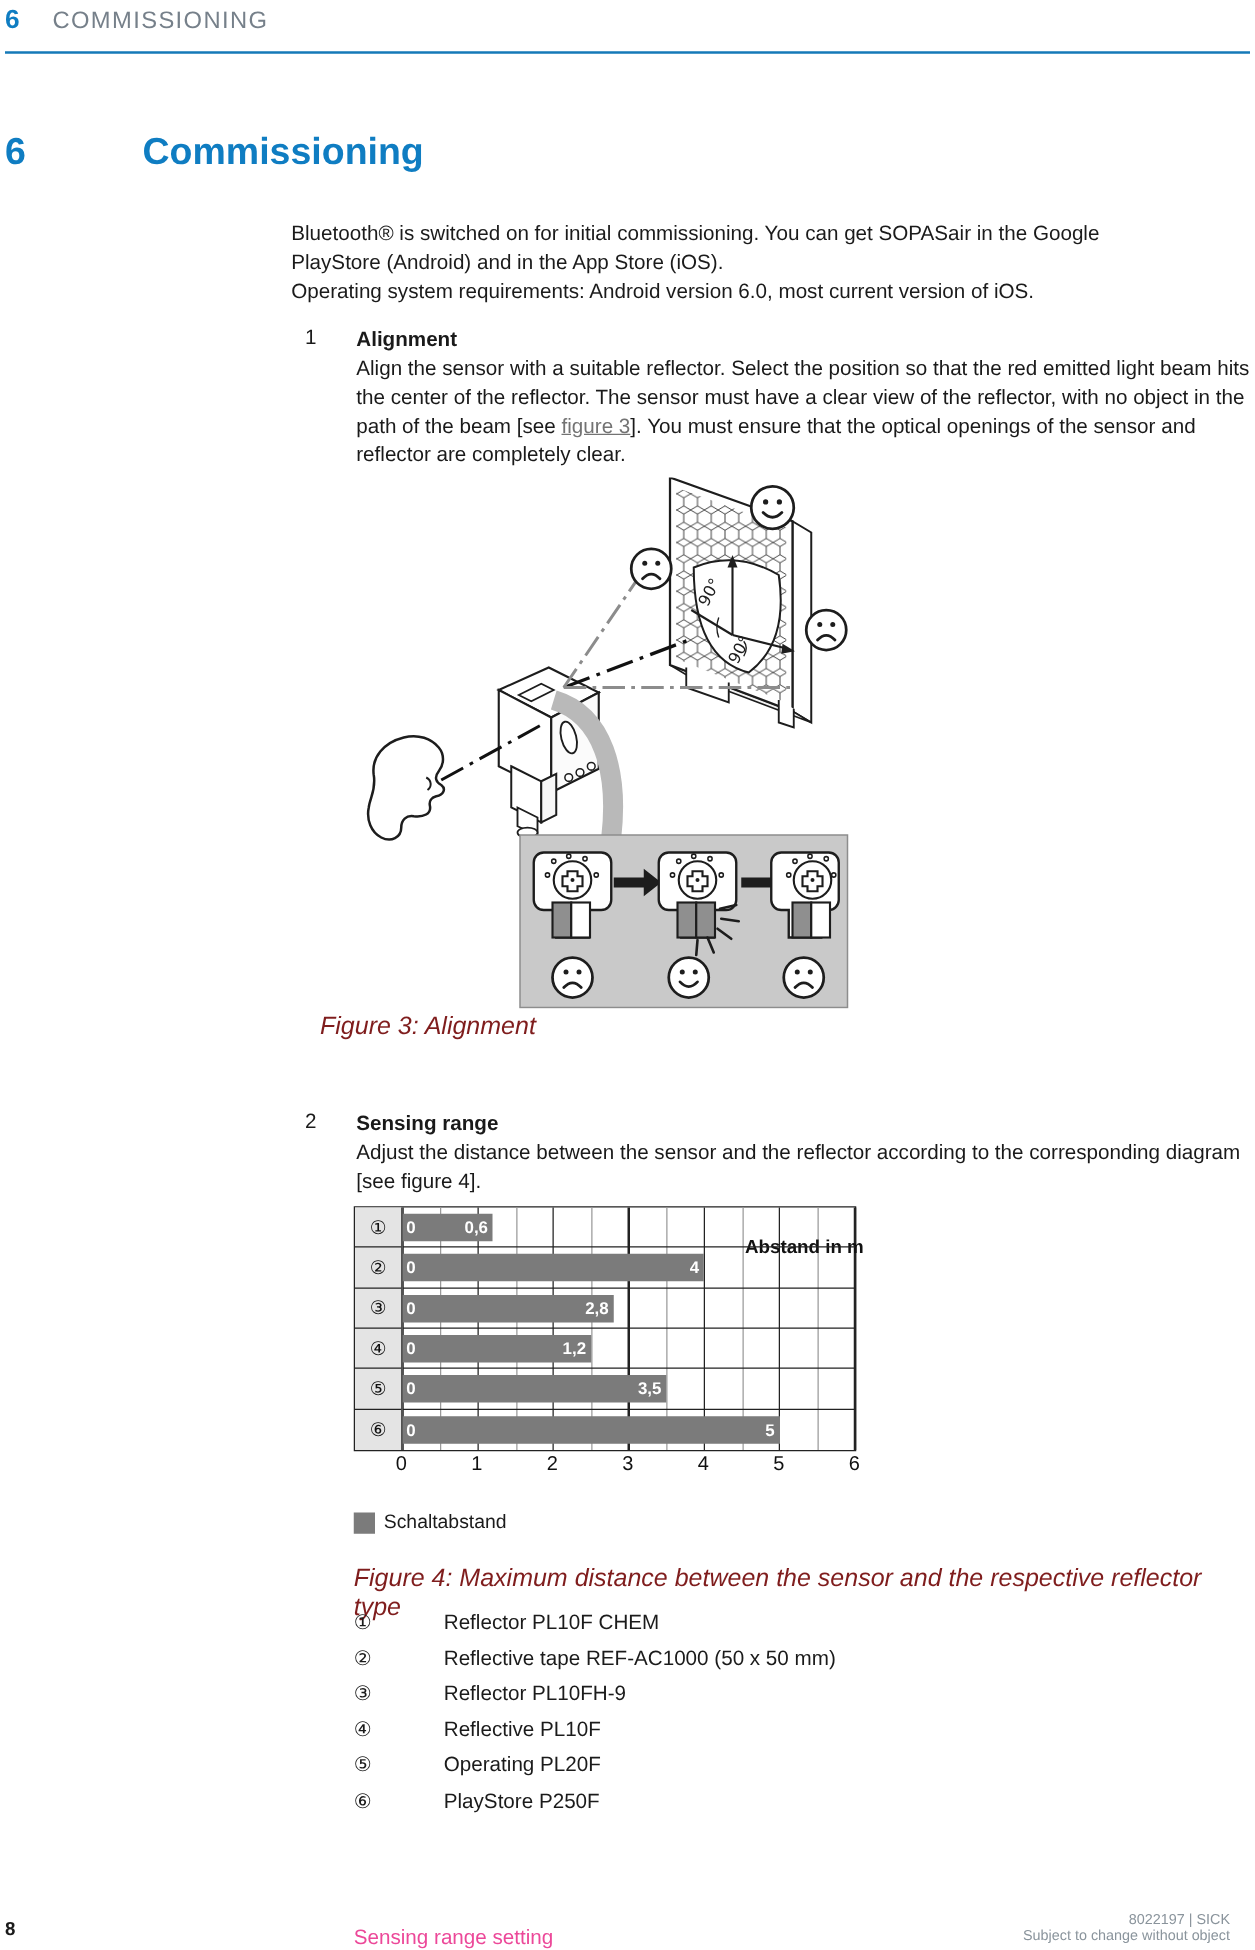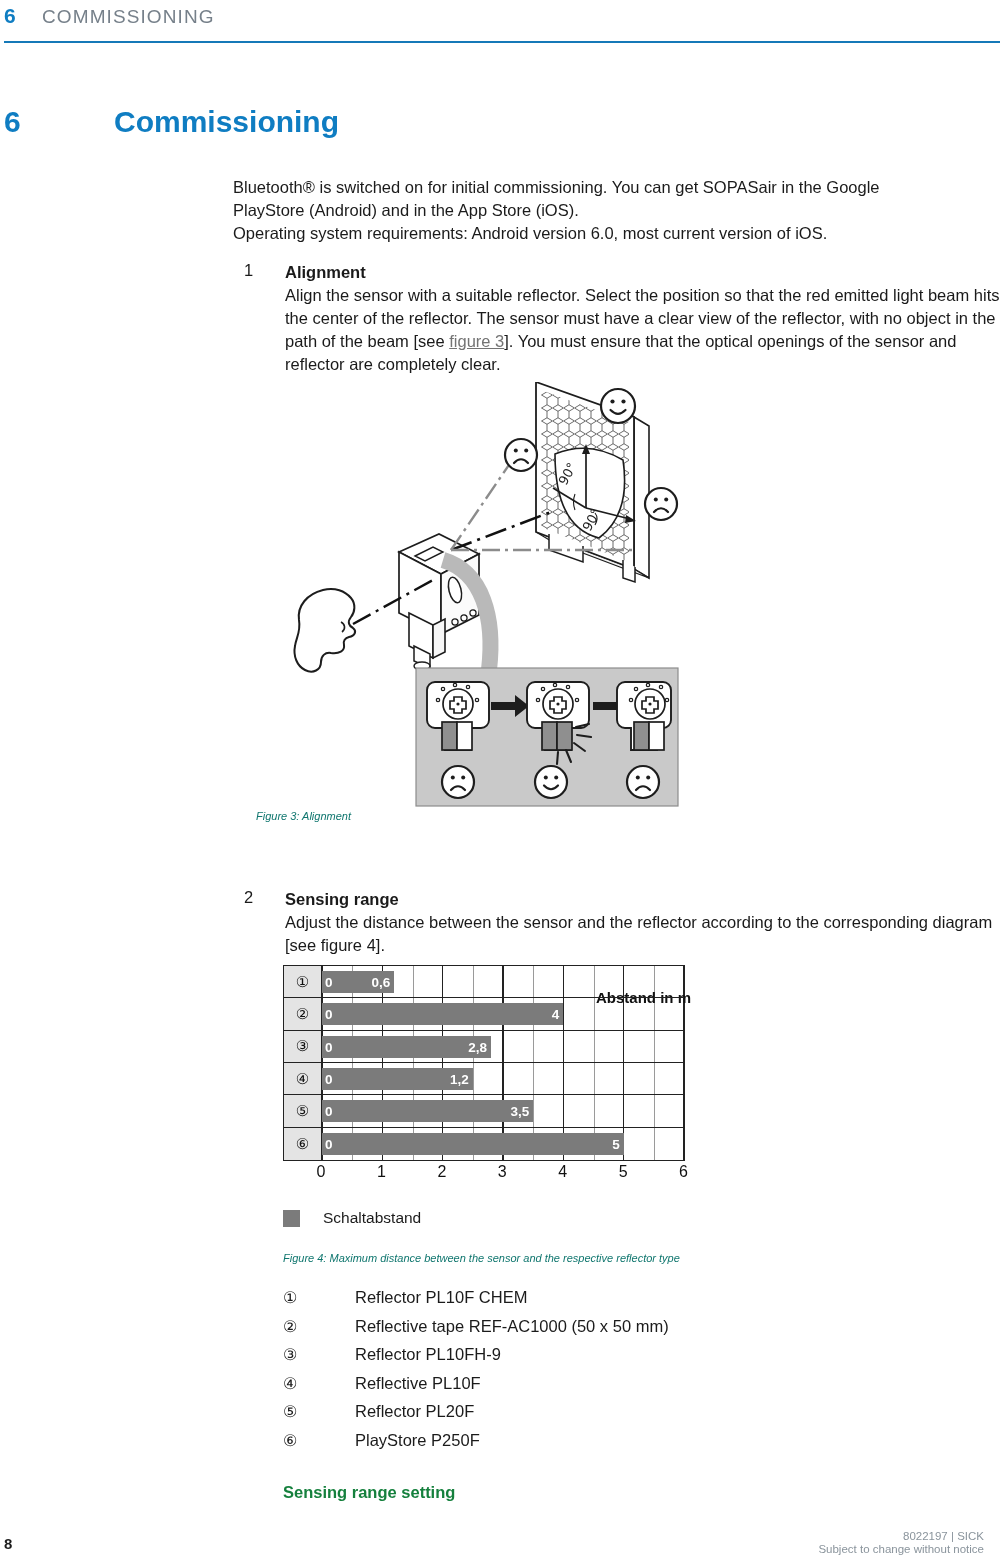--- a/index.html
+++ b/index.html
@@ -110,23 +110,23 @@
   #figure3 {
     position: absolute;
     left: 283px; top: 382px;
     width: 420px; height: 425px;
   }
   #figure3 svg { display: block; }
 
   .fig-caption {
     position: absolute;
     left: 256px;
-    font-size: 11px;
+    font-size: 20px;
     font-style: italic;
-    color: #0f766e;
+    color: #7f1d1d;
   }
   #fig3-caption { top: 810px; }
   #fig4-caption { top: 1252px; left: 283px; }
 
   
   #figure4 {
     position: absolute;
     left: 283px; top: 965px;
     width: 410px;
   }
@@ -227,21 +227,21 @@
     font-weight: bold;
     color: #111;
     white-space: nowrap;
   }
 
   .chart-legend {
     position: absolute;
     left: 0; top: 244px;
     display: flex;
     align-items: center;
-    gap: 23px;
+    gap: 7px;
   }
   .legend-swatch {
     width: 17px; height: 17px;
     background: #7b7b7b;
   }
   .legend-text { font-size: 15.5px; color: #1b1b1b; }
 
   
   #fig4-key {
     position: absolute;
@@ -254,24 +254,24 @@
     height: 28.5px;
     font-size: 16.5px;
     color: #1b1b1b;
   }
   .key-marker { width: 72px; font-size: 16px; }
   .key-label { }
 
   
   #sensing-range-setting {
     position: absolute;
-    left: 283px; top: 1483px;
+    left: 283px; top: 1541px;
     font-size: 16.5px;
-    font-weight: bold;
-    color: #15803d;
+    font-weight: normal;
+    color: #ec4899;
   }
 
   
   #page-footer { position: absolute; left: 0; bottom: 0; width: 1004px; height: 46px; }
   #page-number {
     position: absolute;
     left: 4px; bottom: 8px;
     font-size: 15px;
     font-weight: bold;
     color: #1b1b1b;
@@ -603,29 +603,29 @@
     <div class="key-item">
       <span class="key-marker">③</span>
       <span class="key-label">Reflector PL10FH-9</span>
     </div>
     <div class="key-item">
       <span class="key-marker">④</span>
       <span class="key-label">Reflective PL10F</span>
     </div>
     <div class="key-item">
       <span class="key-marker">⑤</span>
-      <span class="key-label">Reflector PL20F</span>
+      <span class="key-label">Operating PL20F</span>
     </div>
     <div class="key-item">
       <span class="key-marker">⑥</span>
       <span class="key-label">PlayStore P250F</span>
     </div>
   </div>
 
 <div id="sensing-range-setting">Sensing range setting</div>
 
 <div id="page-footer">
   <span id="page-number">8</span>
   <div id="footer-right">
     <div>8022197 | SICK</div>
-    <div>Subject to change without notice</div>
+    <div>Subject to change without object</div>
   </div>
 </div>
 
 </body></html>

